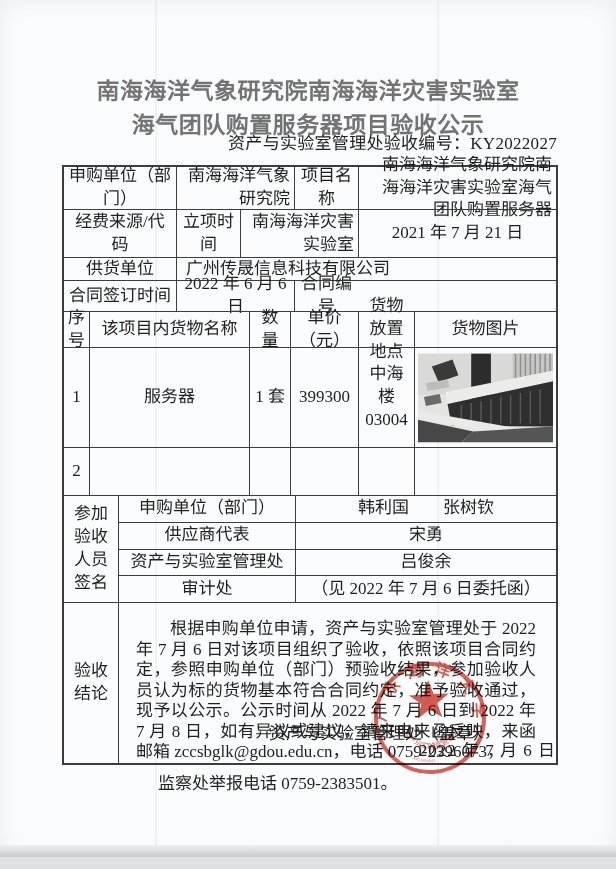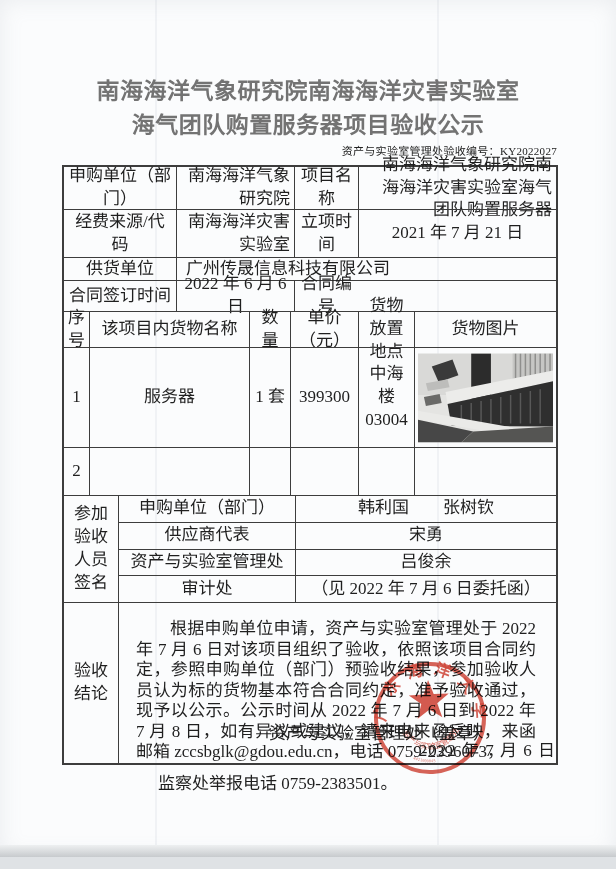--- a/index.html
+++ b/index.html
@@ -31,22 +31,22 @@
 
   .title{
     position:absolute;top:74px;left:0;right:0;
     text-align:center;
     font-family:"Liberation Sans","DejaVu Sans",sans-serif;
     font-weight:bold;font-size:23px;line-height:34px;
     color:#737373;letter-spacing:.5px;margin:0;
   }
   .title span{display:block;}
   .doc-number{
-    position:absolute;top:142px;right:59px;
-    font-size:11px;letter-spacing:.3px;color:#222;
+    position:absolute;top:129px;right:59px;
+    font-size:17px;letter-spacing:.3px;color:#222;
   }
 
   
   .vtable{
     position:absolute;left:62px;top:165px;width:496px;height:600px;
     border:2px solid var(--bc);
     display:flex;flex-direction:column;
     font-size:17px;line-height:1.35;
   }
   .row{display:flex;flex:0 0 auto;min-height:0;}
@@ -114,22 +114,22 @@
 
     <div class="row r1">
       <div class="cell w112">申购单位（部门）</div>
       <div class="cell left w118">南海海洋气象研究院</div>
       <div class="cell w64">项目名称</div>
       <div class="cell left grow">南海海洋气象研究院南海海洋灾害实验室海气团队购置服务器</div>
     </div>
 
     <div class="row r2">
       <div class="cell w112">经费来源/代码</div>
+      <div class="cell w64">立项时间</div>
       <div class="cell left w118">南海海洋灾害实验室</div>
-      <div class="cell w64">立项时间</div>
       <div class="cell grow">2021 年 7 月 21 日</div>
     </div>
 
     <div class="row r3">
       <div class="cell w112">供货单位</div>
       <div class="cell left grow">广州传晟信息科技有限公司</div>
     </div>
 
     <div class="row r4">
       <div class="cell w112">合同签订时间</div>

